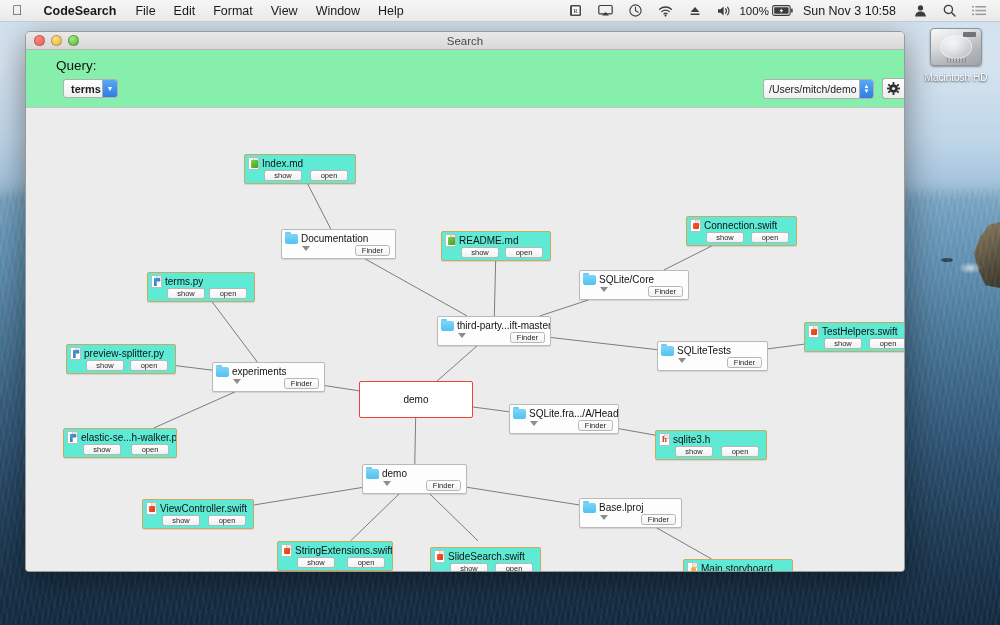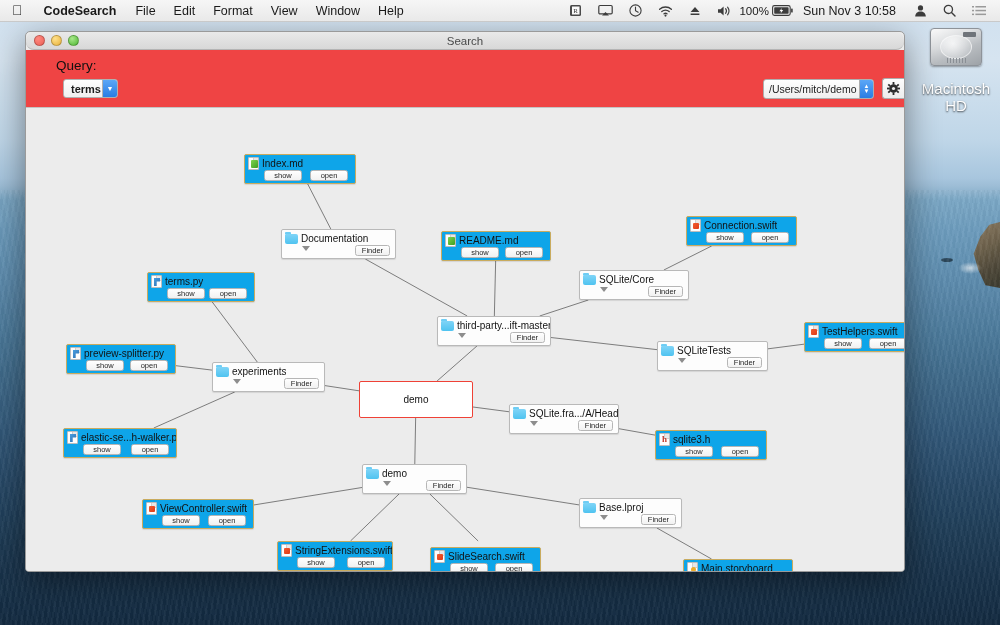--- a/index.html
+++ b/index.html
@@ -78,36 +78,35 @@
     box-shadow:0 10px 34px rgba(0,0,0,0.45);
     overflow:hidden;
     z-index:20;
   }
   #titlebar {
     height:18px;
     background: linear-gradient(to bottom,#e9e9e9,#d8d8d8);
     border-bottom:1px solid #b4b4b4;
     display:flex; align-items:center;
     position:relative;
-    border-radius:8px;
   }
   .traffic { display:flex; gap:6px; padding-left:8px; }
   .tl { width:11px; height:11px; border-radius:50%; border:1px solid rgba(0,0,0,0.22); }
   .tl.red    { background: radial-gradient(circle at 35% 30%, #ff8a80, #ec5f55); }
   .tl.yellow { background: radial-gradient(circle at 35% 30%, #ffe08a, #e8b13a); }
   .tl.green  { background: radial-gradient(circle at 35% 30%, #a8e88a, #4fb733); }
   #wintitle {
     position:absolute; left:0; right:0; text-align:center;
     font-size:11.5px; color:#4a4a4a;
   }
 
   
   #toolbar {
     position:relative; height:58px;
-    background:#ef4444;
+    background:#86efac;
     border-bottom:1px solid #c4c4c4;
   }
   .lbl-query {
     position:absolute; left:30px; top:8px;
     font-size:13.5px; color:#111;
   }
   #terms-popup {
     position:absolute; left:37px; top:29px;
     width:55px; height:19px;
     display:flex; align-items:center;
@@ -203,21 +202,21 @@
   #edges { position:absolute; left:0; top:0; width:878px; height:462px; }
 
   
   .node {
     position:absolute;
     border-radius:2px;
     font-size:10px;
     color:#121212;
   }
   .node.file {
-    background:#0ea5e9;
+    background:#5eead4;
     border:1px solid #c9ab5e;
     box-shadow:0 1px 1px rgba(0,0,0,0.10);
   }
   .node.folder {
     background:#fdfdfd;
     border:1px solid #b9b9b9;
     box-shadow:0 1px 1px rgba(0,0,0,0.10);
   }
   .node.root {
     background:#fff;
@@ -320,21 +319,21 @@
   .hd-body::after {
     content:""; position:absolute; right:5px; top:3px;
     width:13px; height:5px; border-radius:1px;
     background:#6f747a;
   }
   .hd-slots {
     position:absolute; left:16px; bottom:2px; width:20px; height:5px;
     background:repeating-linear-gradient(90deg,#8a8f95 0 1px, transparent 1px 3px);
   }
   .hd-label {
-    margin-top:14px; font-size:15px; color:#fff;
+    margin-top:6px; font-size:10px; color:#fff;
     text-shadow:0 1px 2px rgba(0,0,0,0.75);
   }
 </style>
 </head>
 <body>
 
 <div id="desktop">
   <div id="cliff"></div>
   <div id="foam"></div>
   <div id="rockspeck"></div>

